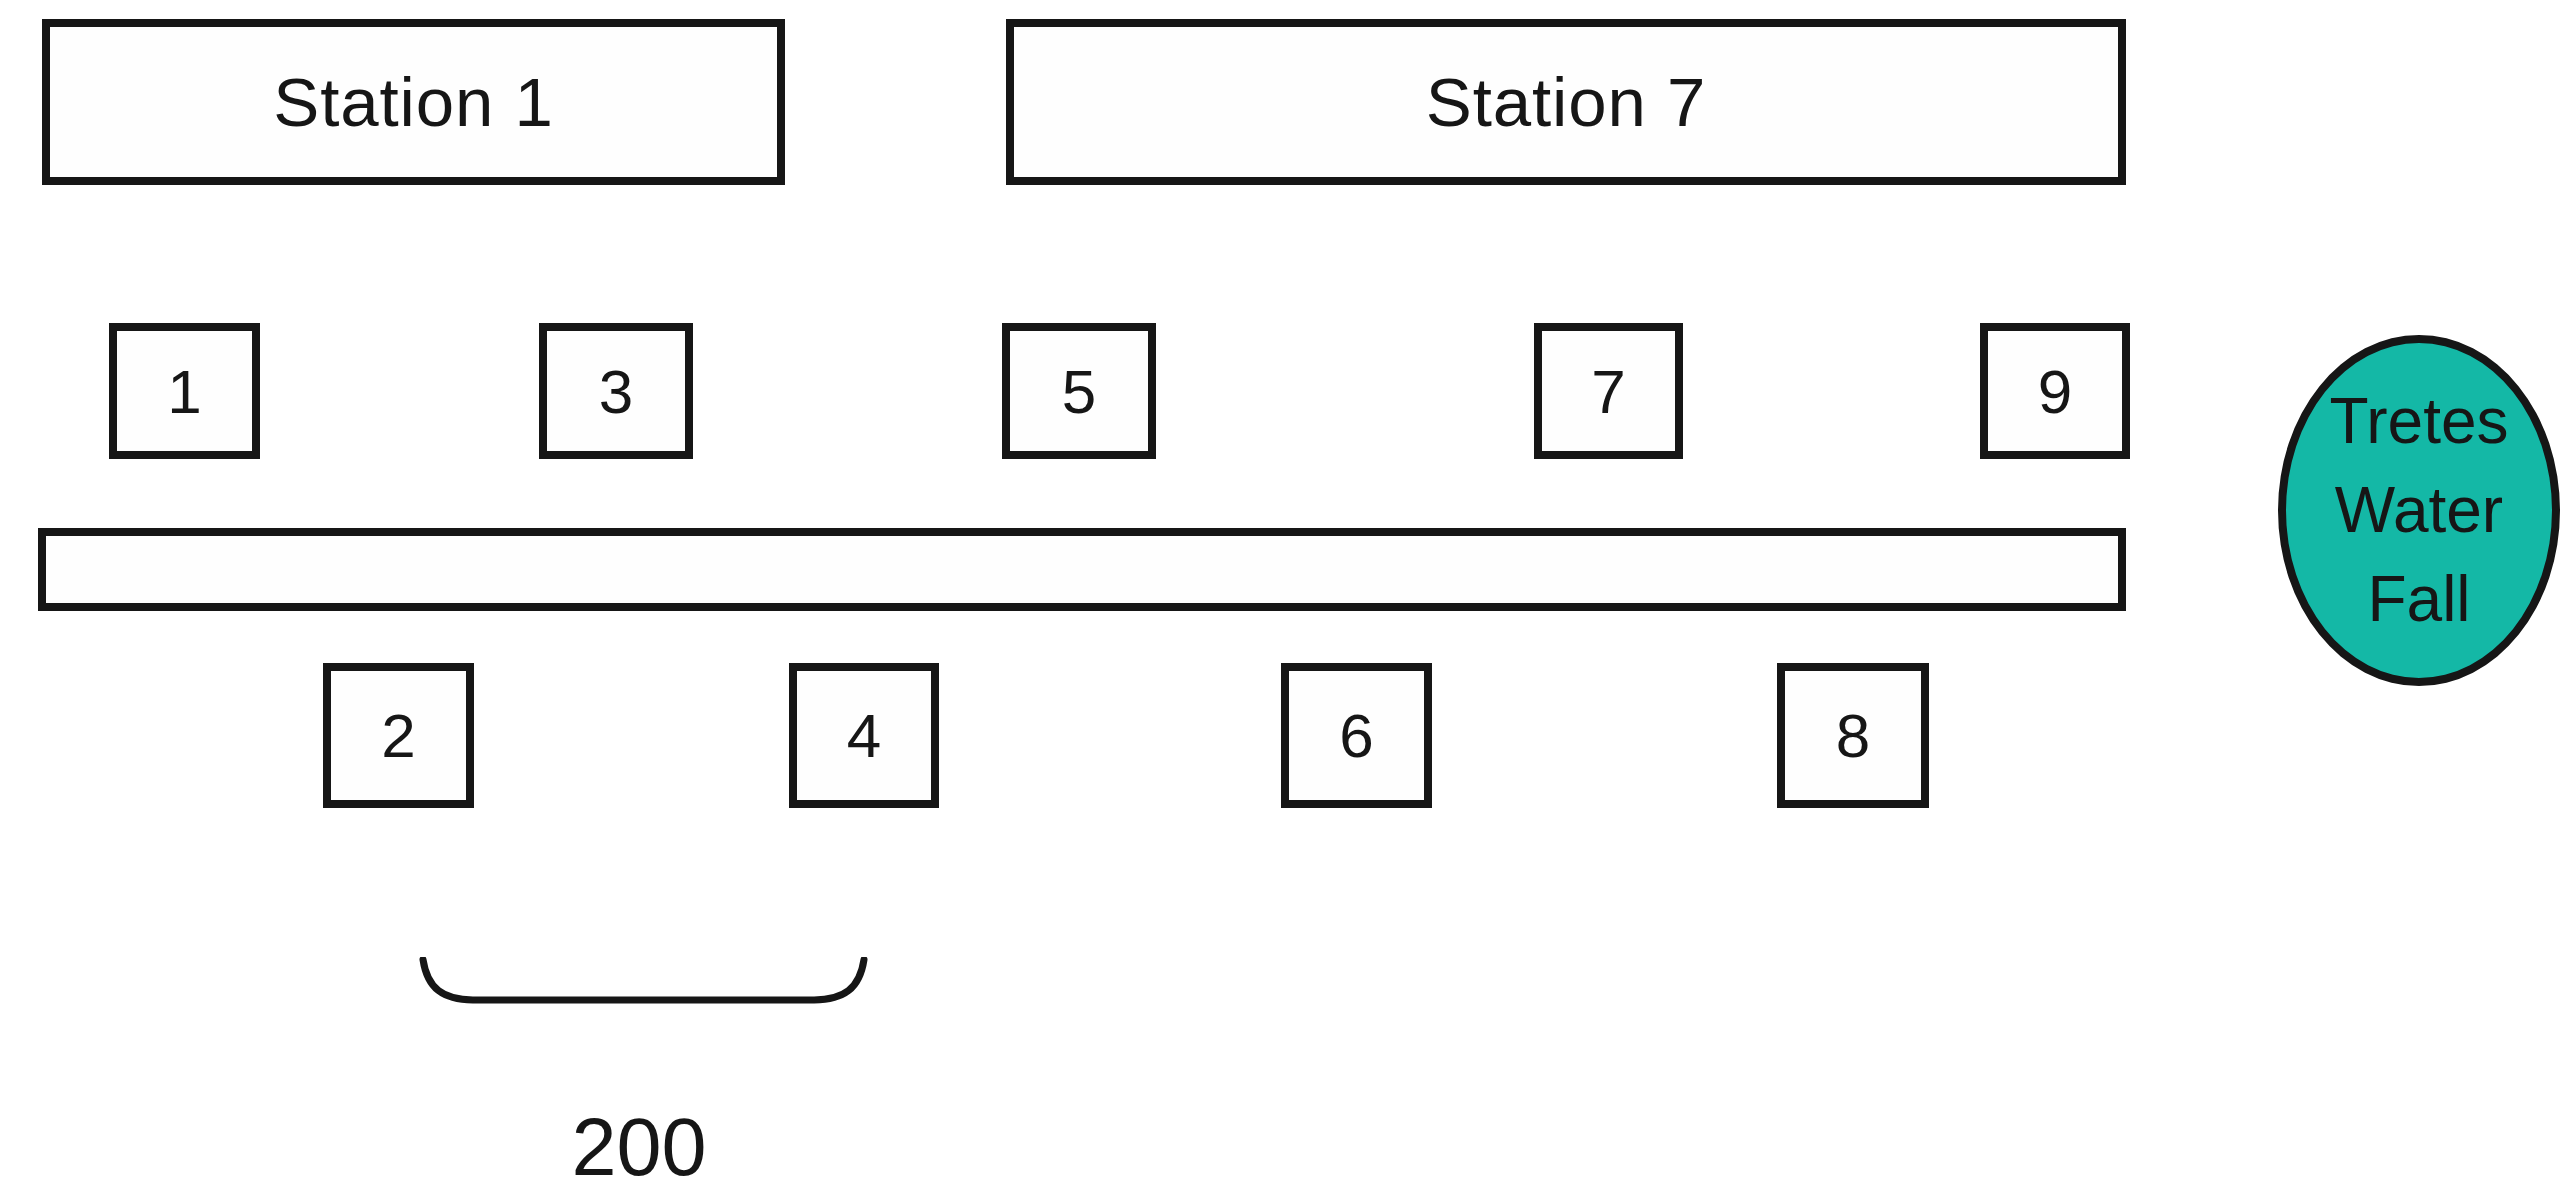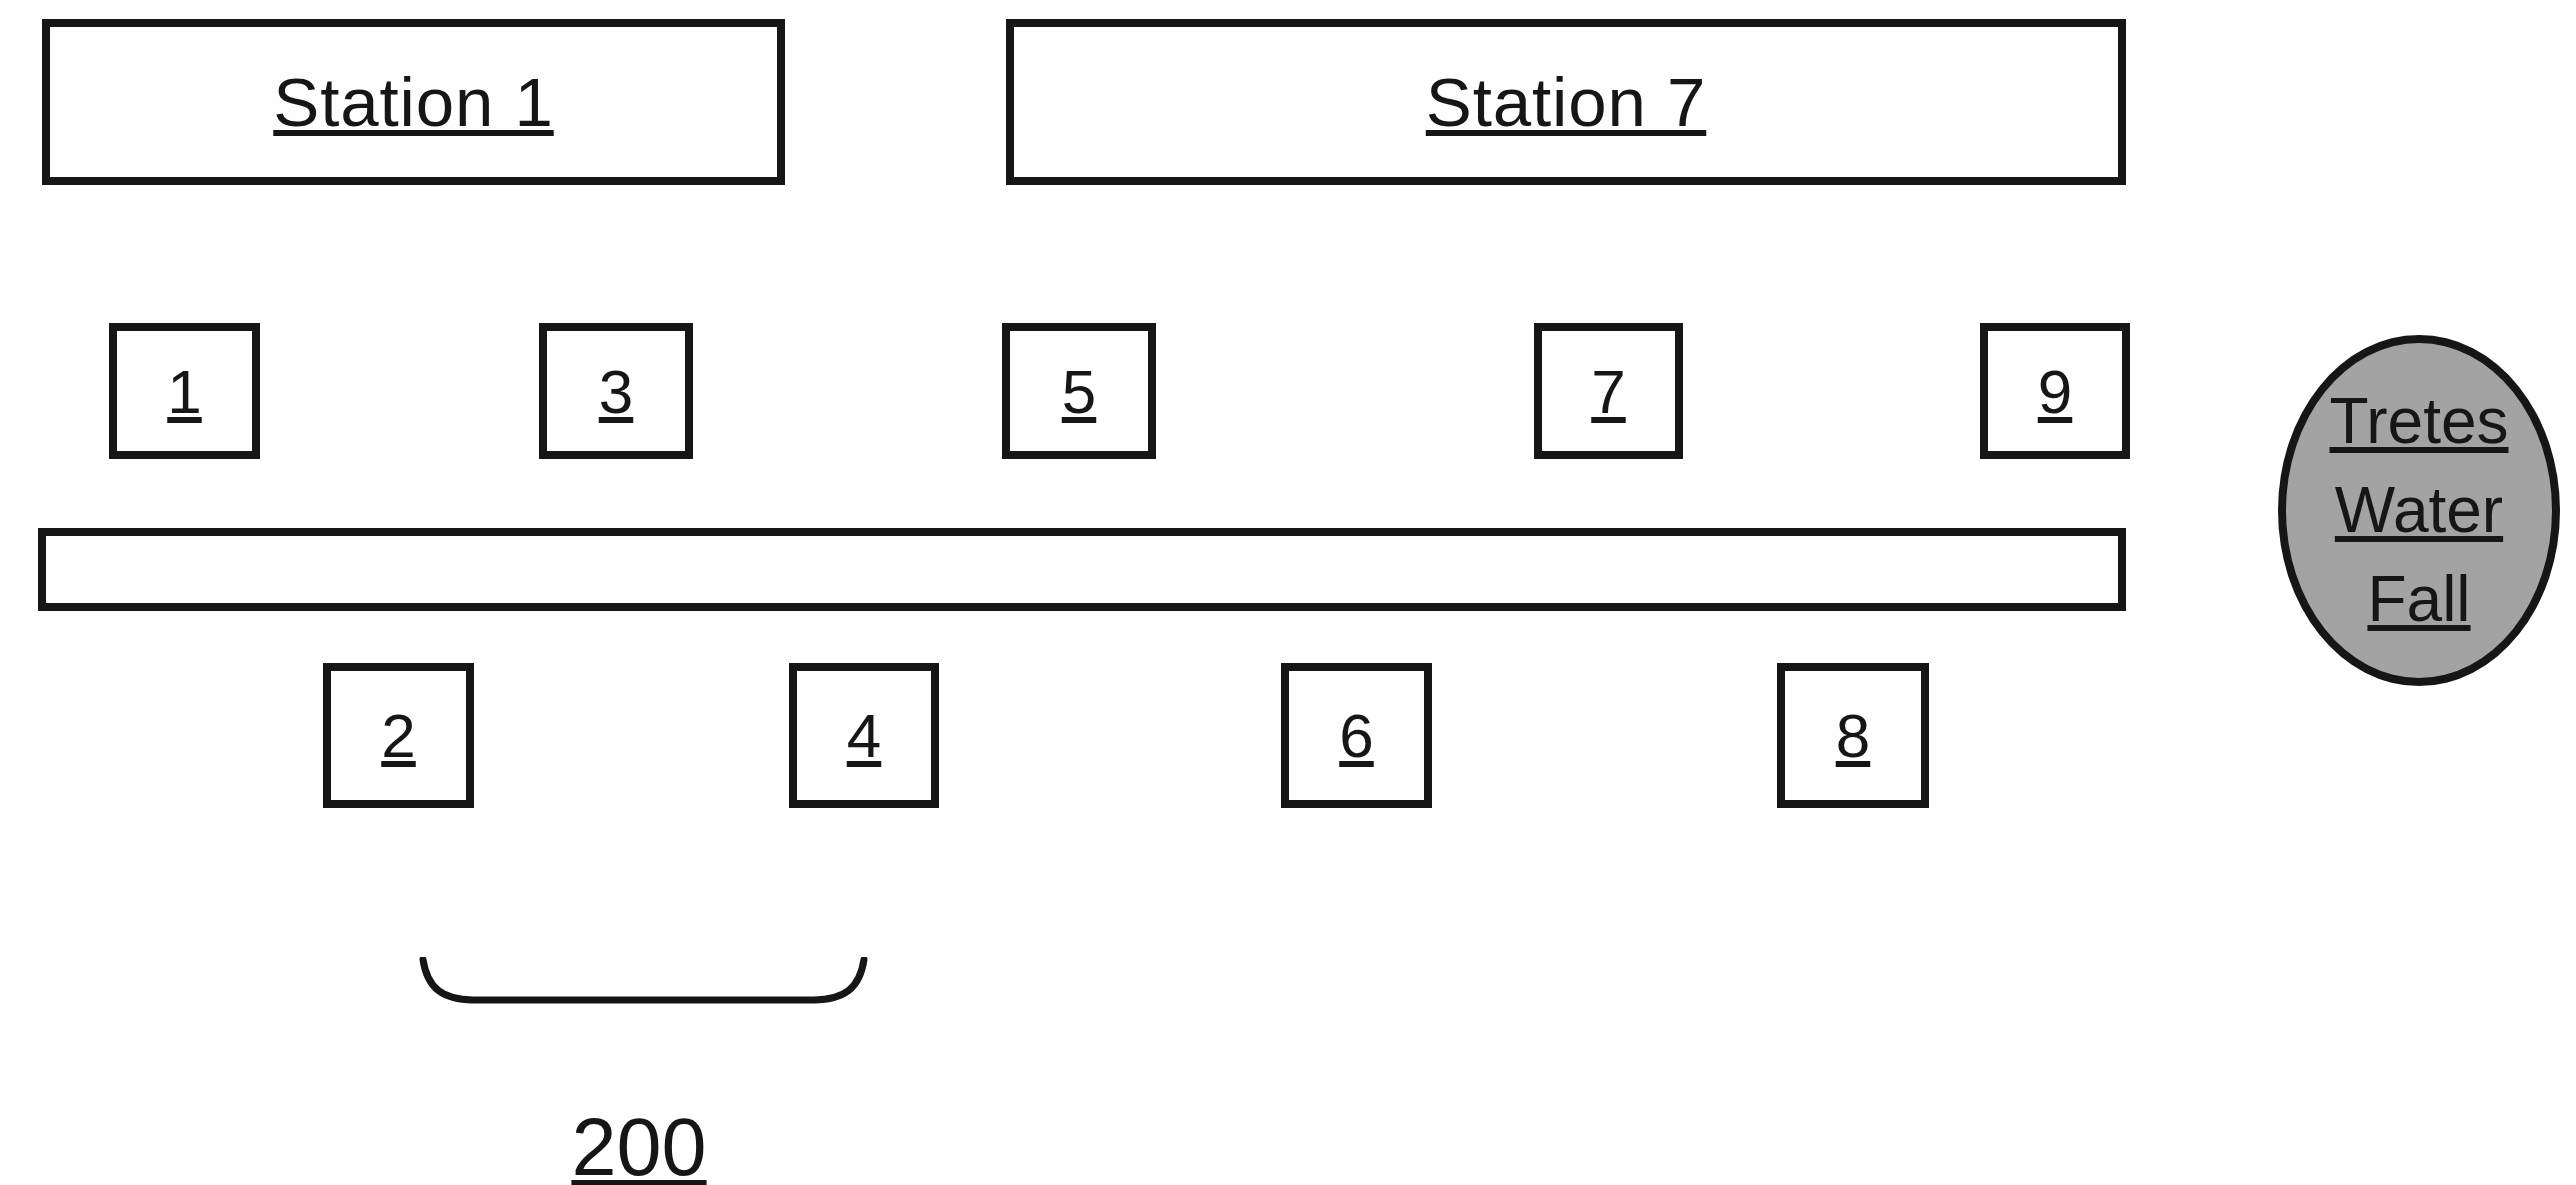--- a/index.html
+++ b/index.html
@@ -27,21 +27,21 @@
     position: absolute;
     box-sizing: border-box;
     border: 8.8px solid #161616;
     background: #fefefe;
   }
   .landmark-ellipse {
     position: absolute;
     box-sizing: border-box;
     border: 8px solid #161616;
     border-radius: 50%;
-    background: #a3a3a3;
+    background: #14b8a6;
     display: flex;
     flex-direction: column;
     align-items: center;
     justify-content: center;
     text-align: center;
     font-size: 64px;
     line-height: 89px;
   }
   .distance-brace {
     position: absolute;
@@ -51,21 +51,21 @@
     height: 49px;
   }
   .distance-label {
     position: absolute;
     left: 533px;
     top: 1101px;
     width: 212px;
     text-align: center;
     font-size: 81px;
   }
-  .txt { white-space: pre; text-decoration: underline; }
+  .txt { white-space: pre; }
 </style>
 </head>
 <body>
 
 <div class="canvas">
 
   <div class="rect-box station-box" style="left:42px; top:19.4px; width:743px; height:166px;">
     <span class="txt">Station 1</span>
   </div>
 

